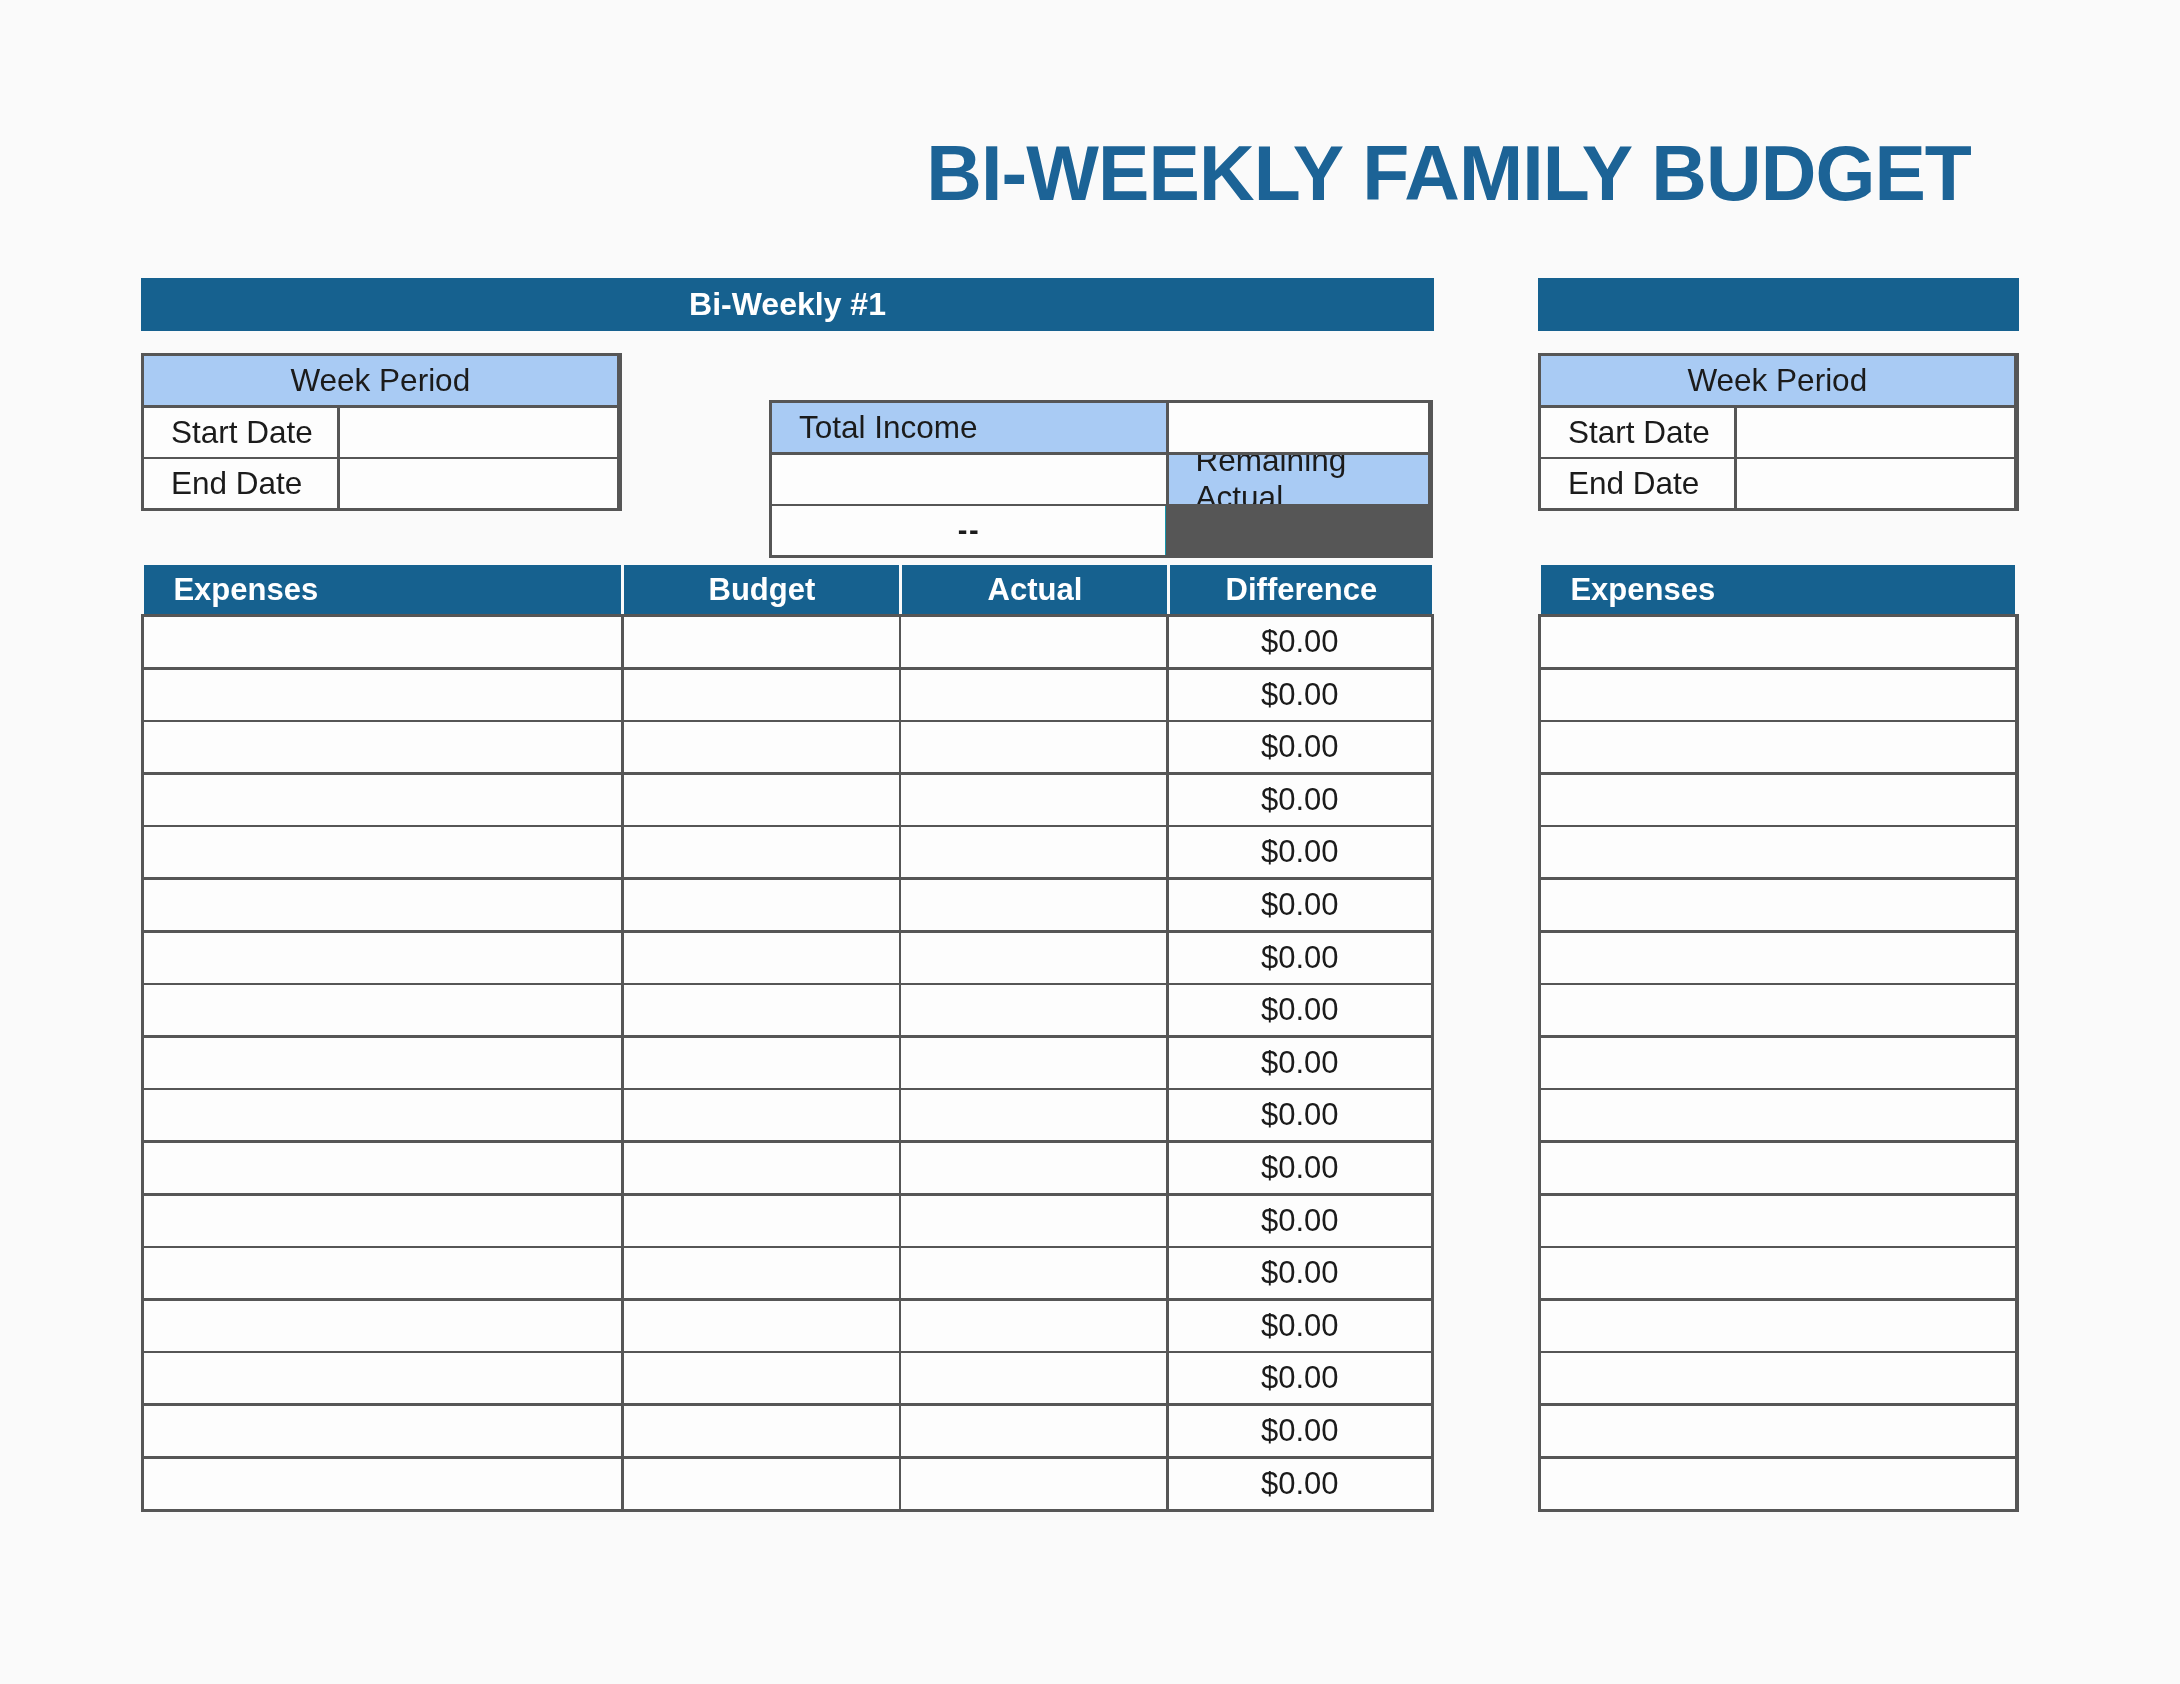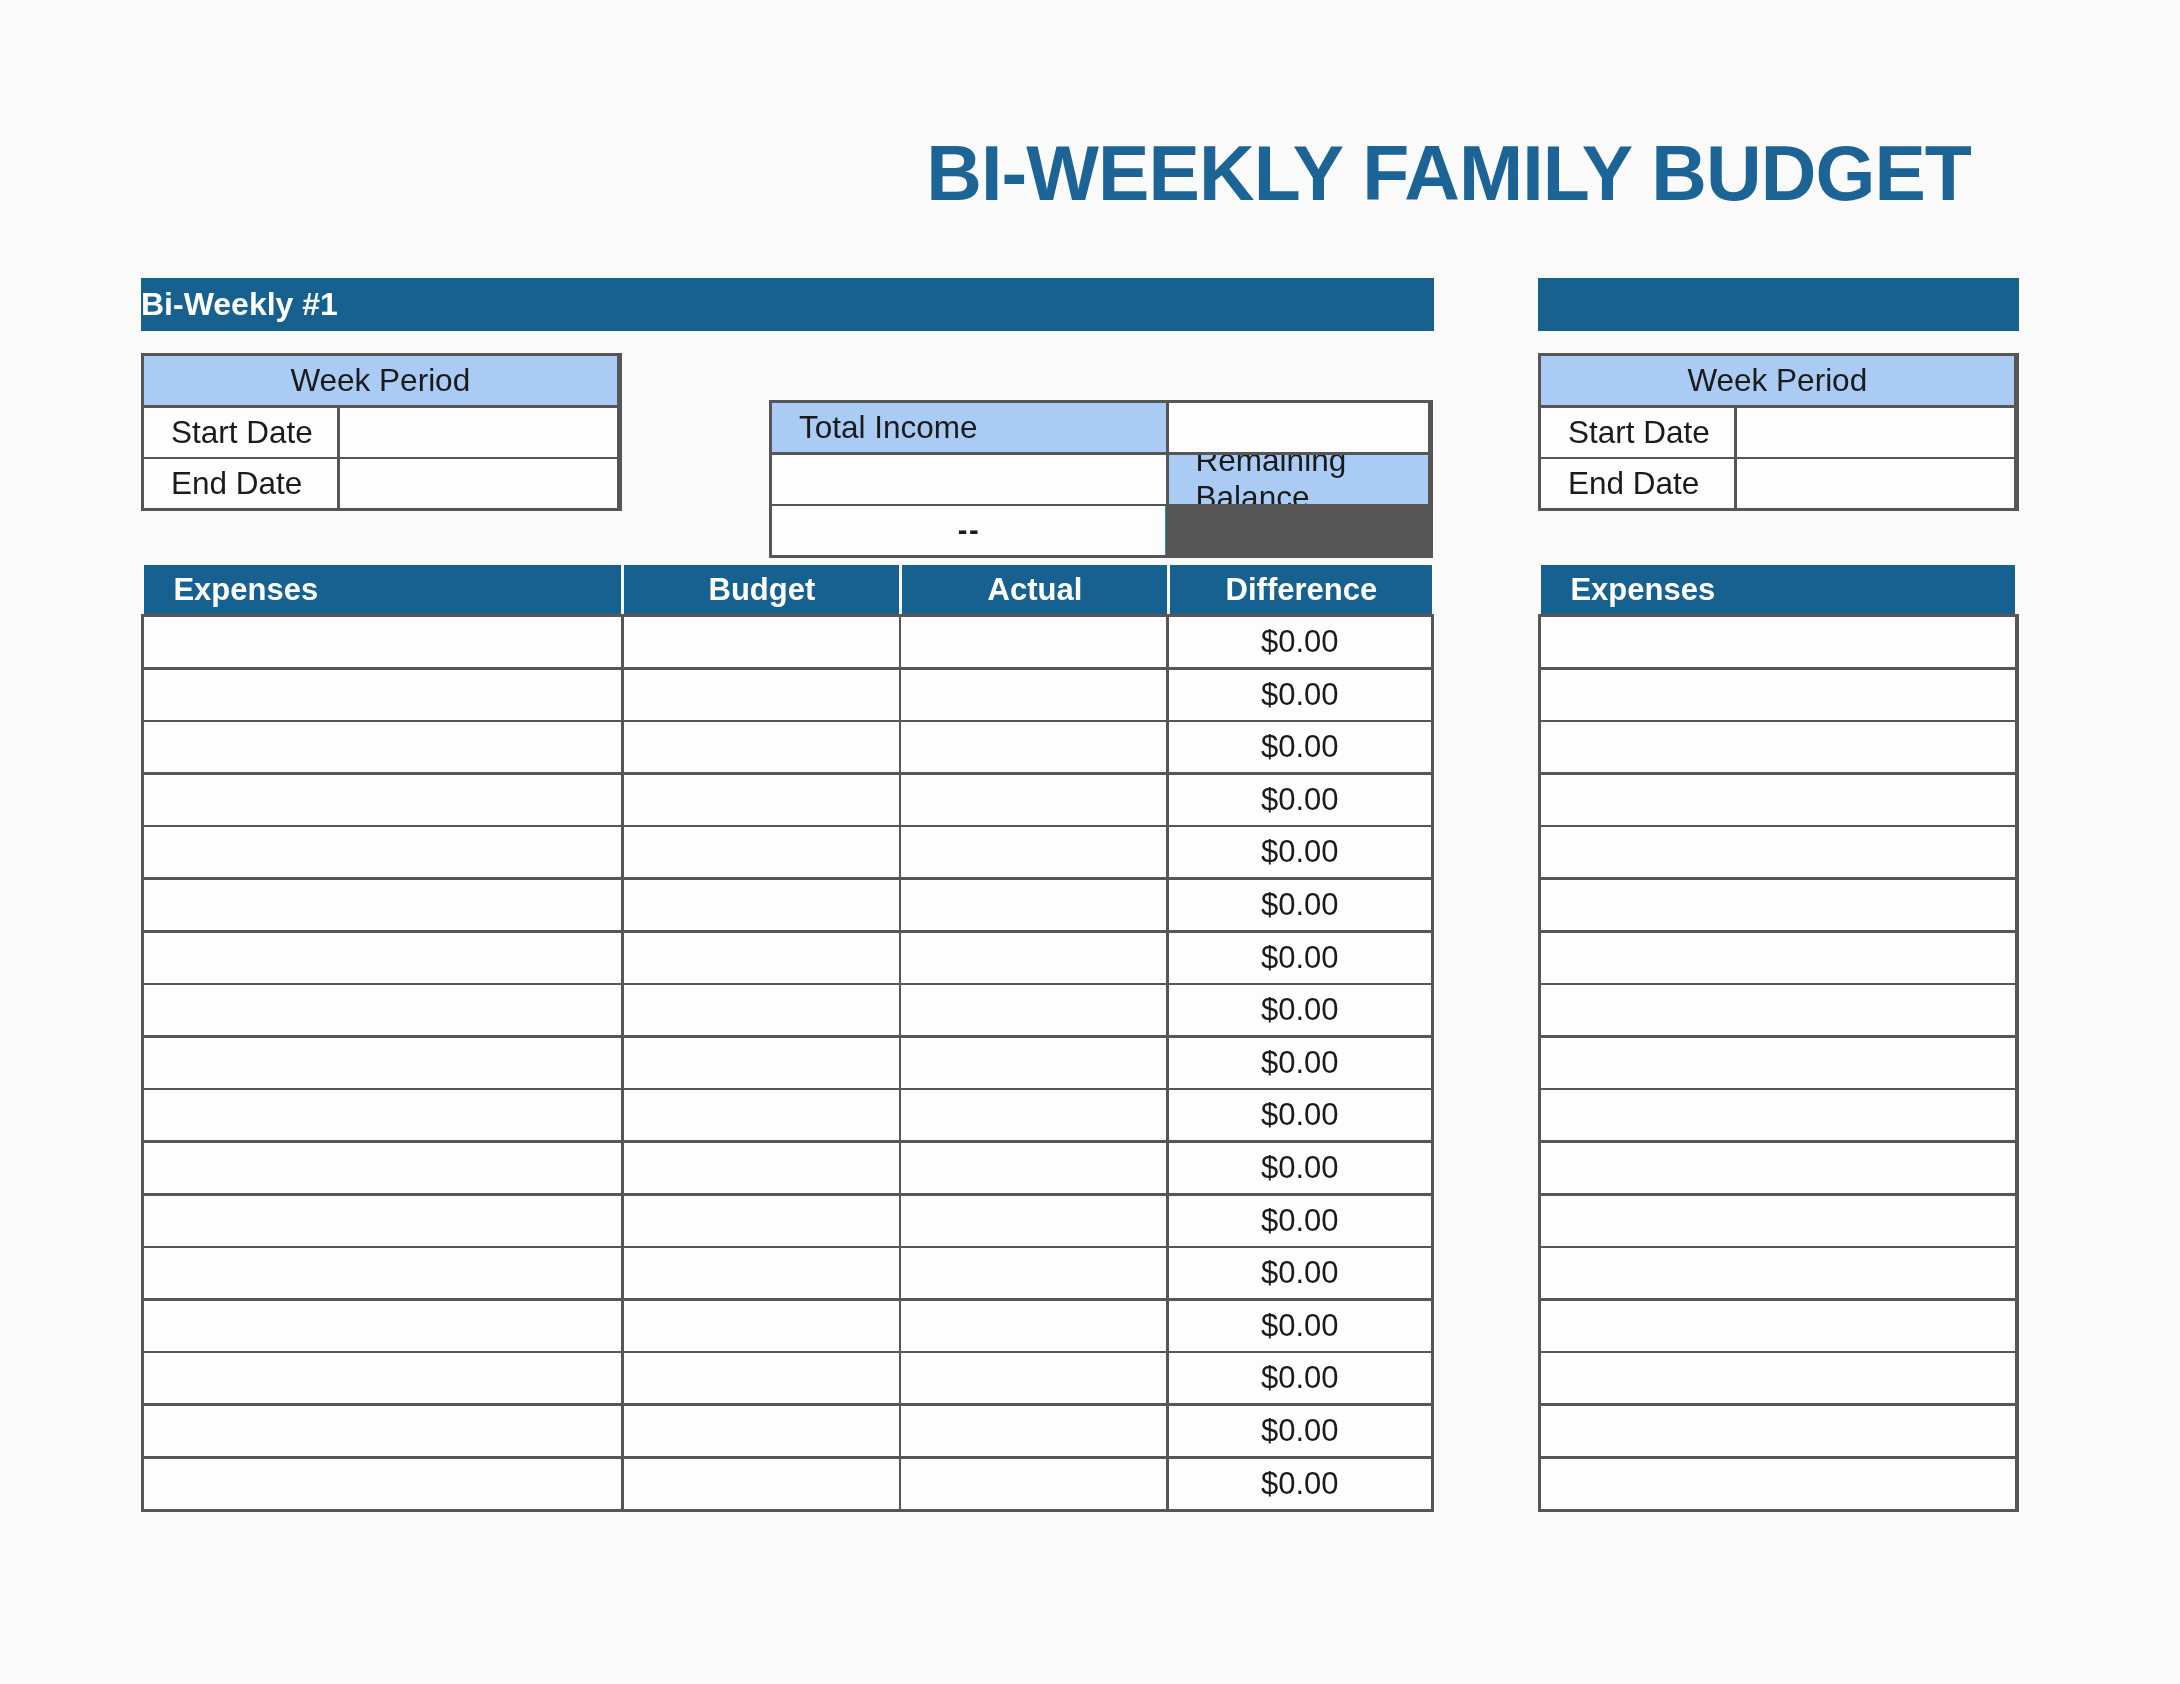--- a/index.html
+++ b/index.html
@@ -21,21 +21,21 @@
   
   .title{
     position:absolute;top:129px;right:210px;margin:0;
     font-size:77px;font-weight:700;letter-spacing:-0.9px;
     color:var(--titleblue);white-space:nowrap;
   }
 
   
   .bar{
     position:absolute;top:278px;height:53px;background:var(--blue);
-    display:flex;align-items:center;justify-content:flex-start;
+    display:flex;align-items:center;justify-content:center;
     color:#FFFFFF;font-weight:700;font-size:32px;
   }
   .bar-left{left:141px;width:1293px;}
   .bar-right{left:1538px;width:481px;}
 
   
   .box{
     position:absolute;display:grid;
     background:var(--border);border:3.4px solid var(--border);gap:2.6px;
   }
@@ -106,21 +106,21 @@
     <div class="cell label">Start Date</div>
     <div class="cell"></div>
     <div class="cell label">End Date</div>
     <div class="cell"></div>
   </div>
 
   <div class="box summarybox">
     <div class="cell hl label">Total Income</div>
     <div class="cell value"></div>
     <div class="cell value"></div>
-    <div class="cell hl label">Remaining Balance</div>
+    <div class="cell hl label">Remaining Actual</div>
     <div class="cell value selected">--</div>
   </div>
 
   <div class="box weekbox wb-right">
     <div class="cell hl centered span2">Week Period</div>
     <div class="cell label">Start Date</div>
     <div class="cell"></div>
     <div class="cell label">End Date</div>
     <div class="cell"></div>
   </div>

